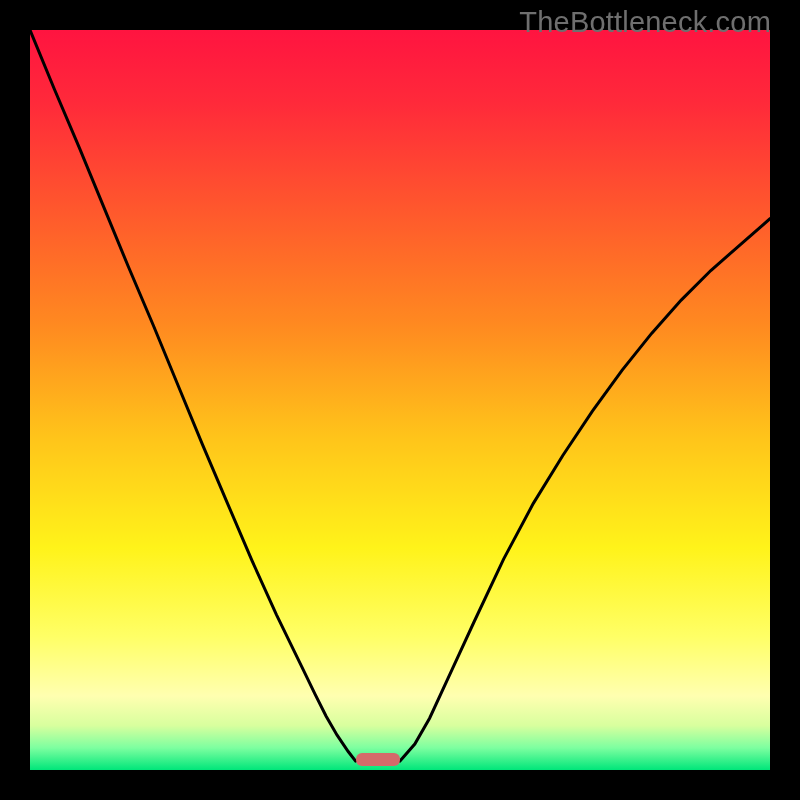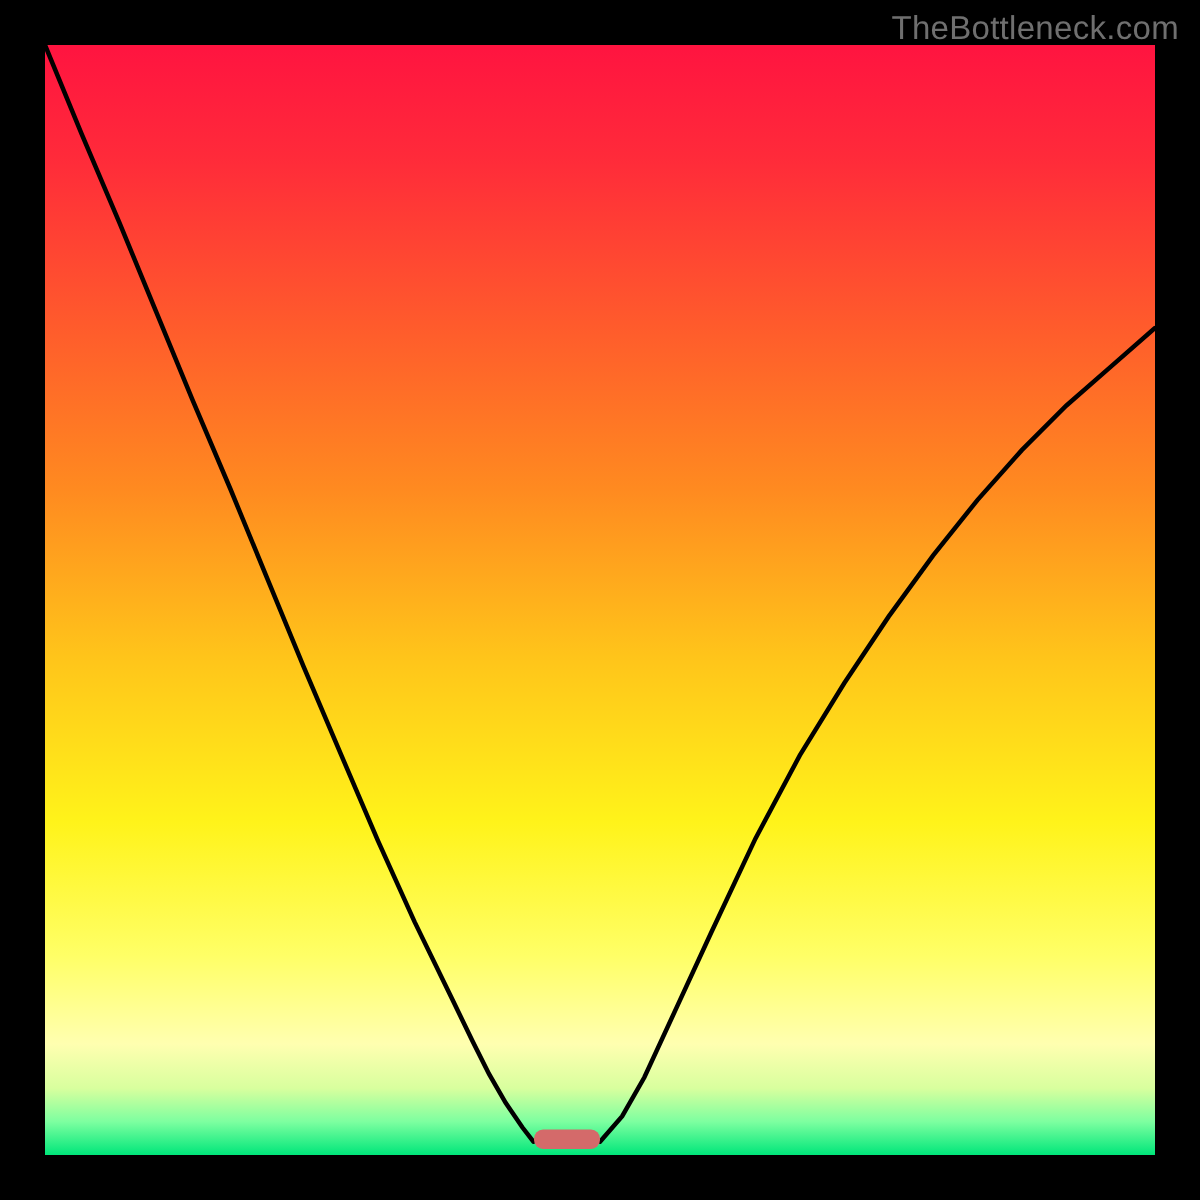--- a/index.html
+++ b/index.html
@@ -41,23 +41,23 @@
     width: 100%;
     height: 100%;
   }
   .marker {
     position: absolute;
     border-radius: 6px;
   }
   .watermark {
     position: absolute;
     top: 6px;
-    right: 14px;
+    right: 29px;
     color: #6f6f6f;
-    font-size: 22px;
+    font-size: 29px;
     font-weight: 500;
     letter-spacing: 0.2px;
   }
 </style>
 </head>
 <body>
 
 <div class="frame">
 
   <div class="plot-area">

